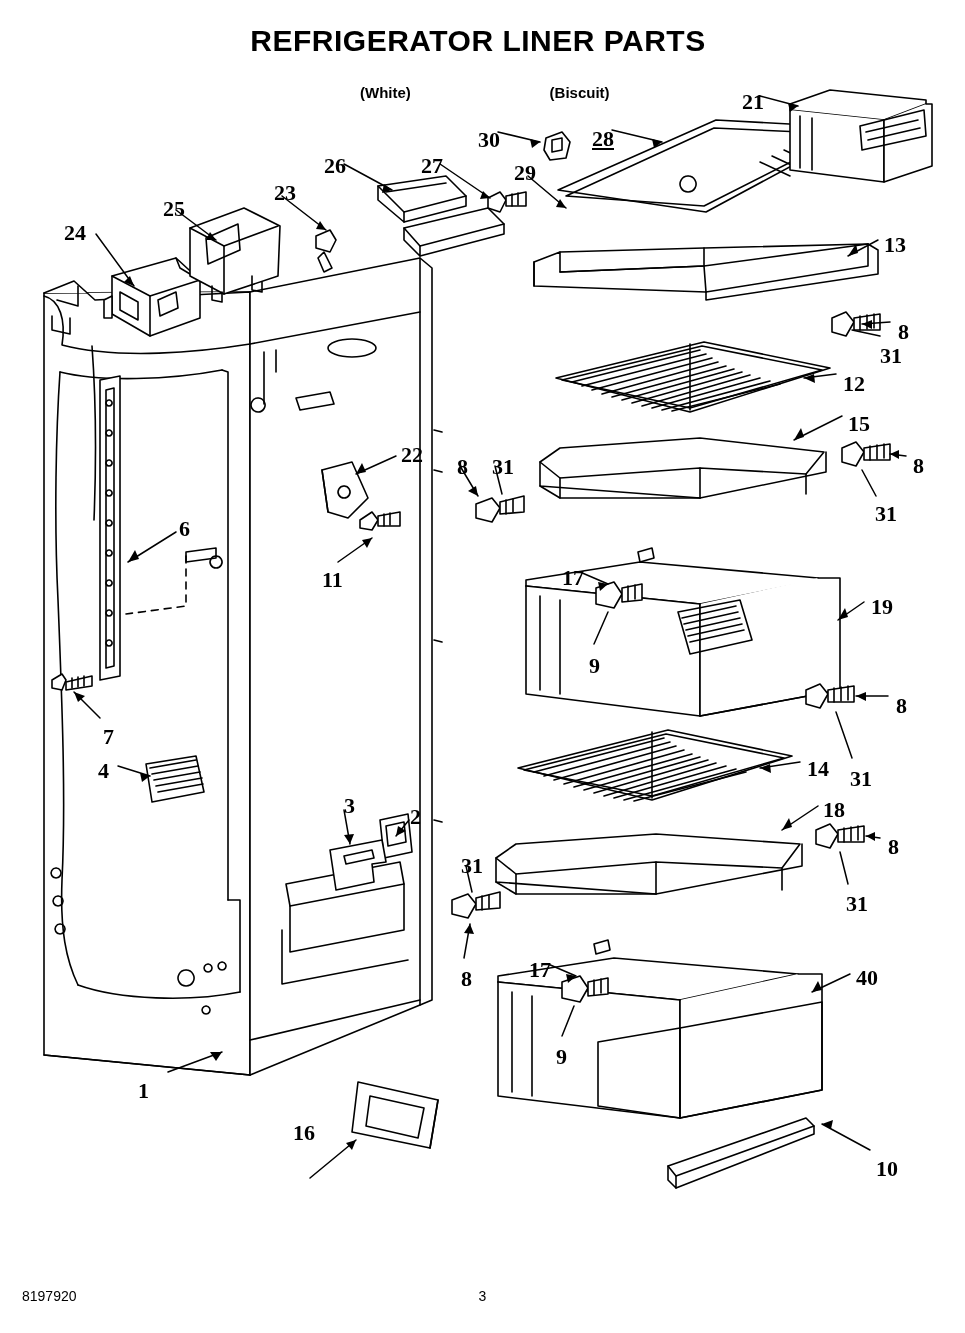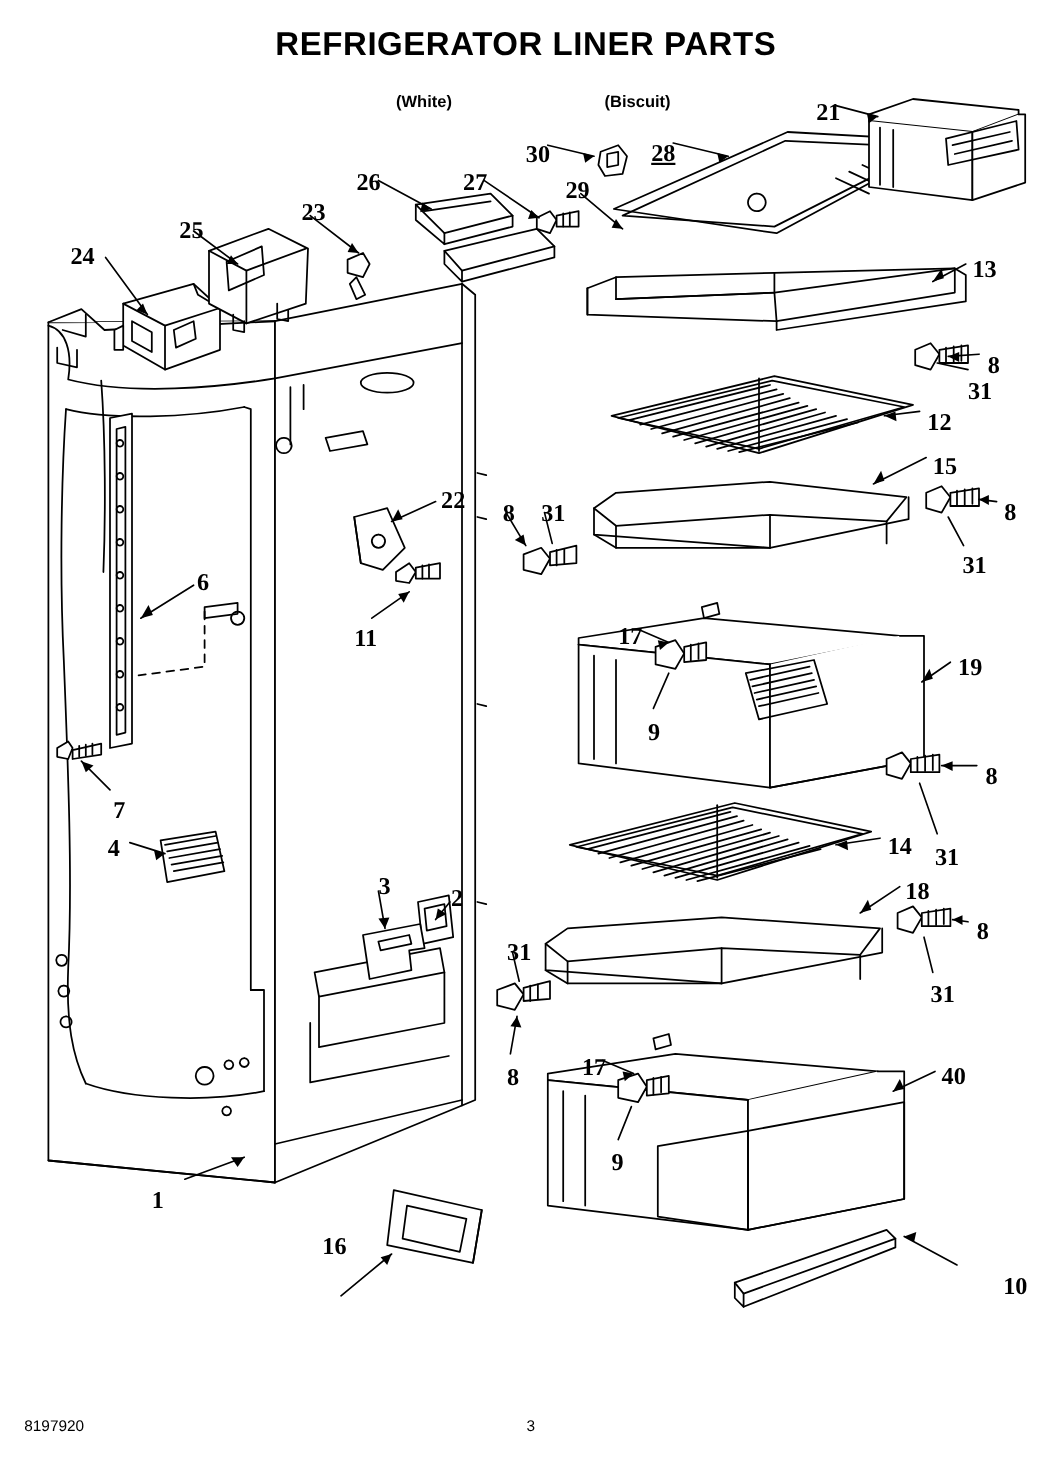--- a/index.html
+++ b/index.html
@@ -493,21 +493,21 @@
   <div class="callout" style="left:179px; top:518px;">6</div>
   <div class="callout" style="left:103px; top:726px;">7</div>
   <div class="callout" style="left:898px; top:321px;">8</div>
   <div class="callout" style="left:457px; top:456px;">8</div>
   <div class="callout" style="left:913px; top:455px;">8</div>
   <div class="callout" style="left:896px; top:695px;">8</div>
   <div class="callout" style="left:888px; top:836px;">8</div>
   <div class="callout" style="left:461px; top:968px;">8</div>
   <div class="callout" style="left:589px; top:655px;">9</div>
   <div class="callout" style="left:556px; top:1046px;">9</div>
-  <div class="callout" style="left:876px; top:1158px;margin-left:36px;">10</div>
+  <div class="callout" style="left:876px; top:1158px;">10</div>
   <div class="callout" style="left:322px; top:569px;">11</div>
   <div class="callout" style="left:843px; top:373px;">12</div>
   <div class="callout" style="left:884px; top:234px;">13</div>
   <div class="callout" style="left:807px; top:758px;">14</div>
   <div class="callout" style="left:848px; top:413px;">15</div>
   <div class="callout" style="left:293px; top:1122px;">16</div>
   <div class="callout" style="left:562px; top:567px;">17</div>
   <div class="callout" style="left:529px; top:959px;">17</div>
   <div class="callout" style="left:823px; top:799px;">18</div>
   <div class="callout" style="left:871px; top:596px;">19</div>

